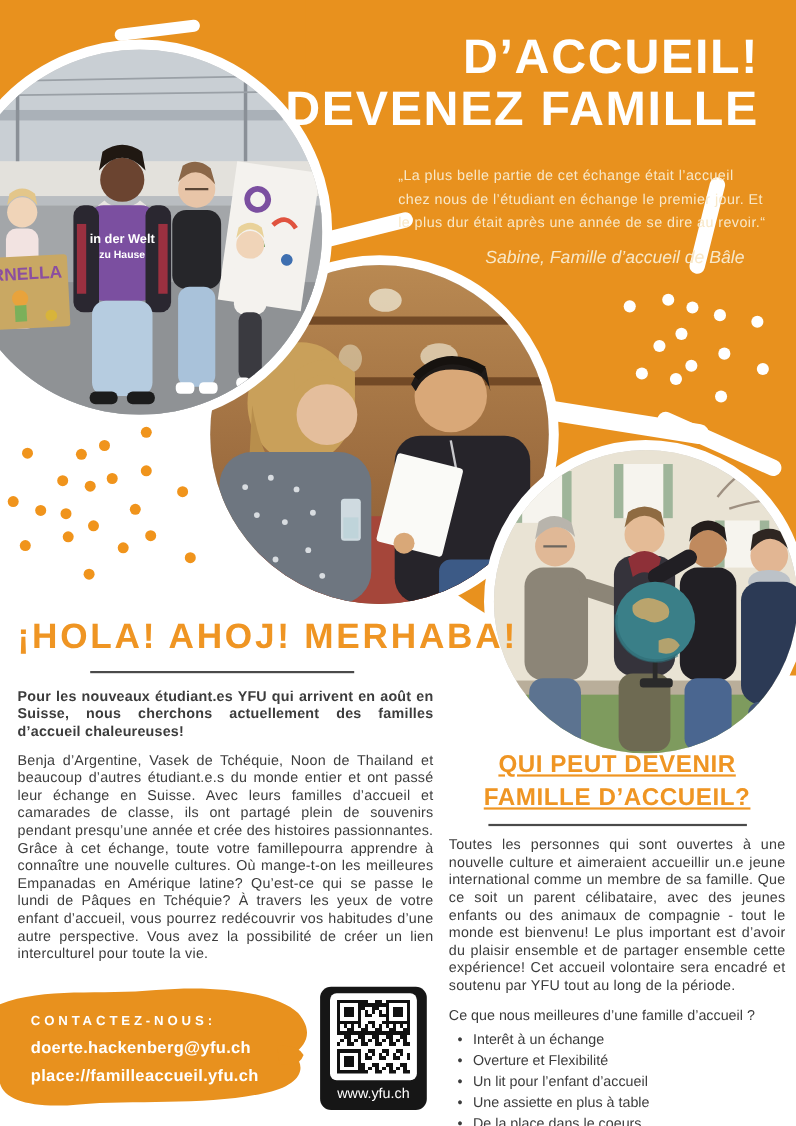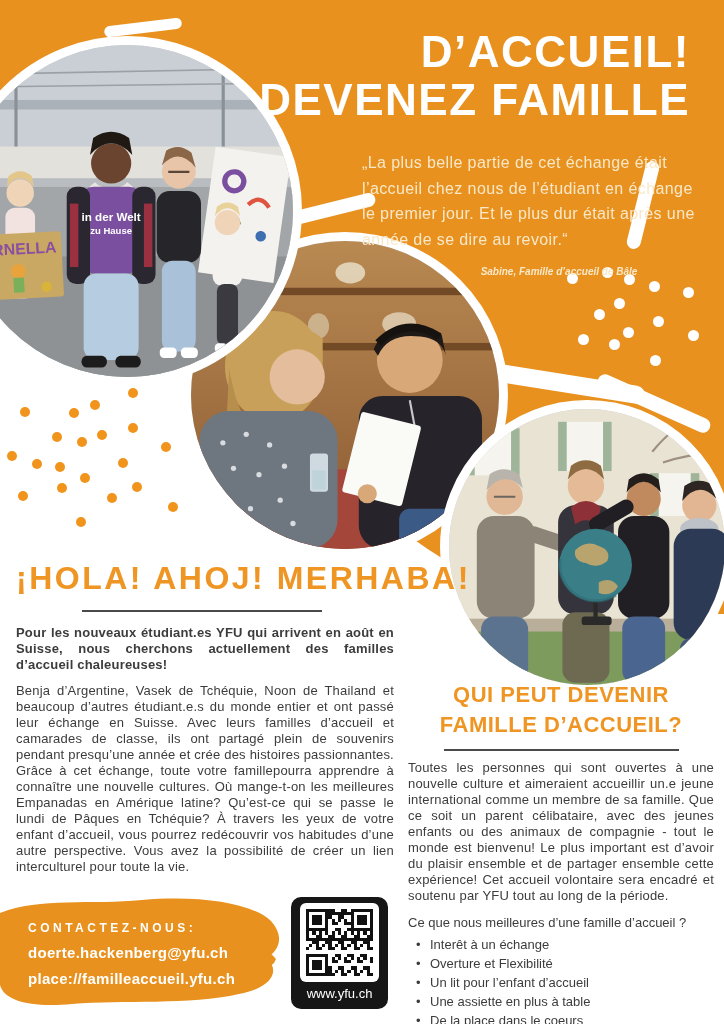--- a/index.html
+++ b/index.html
@@ -22,34 +22,34 @@
   .photo-circle svg{display:block; width:100%; height:100%;}
   #circle-station{left:-48px; top:36px; width:332px; height:332px; z-index:4;}
   #circle-table{left:182px; top:232px; width:308px; height:308px;}
   #circle-globe{left:440px; top:400px; width:276px; height:276px;}
   
   .title{
     position:absolute; top:28px; right:34px; z-index:5; text-align:right;
     color:#ffffff; font-weight:bold; font-size:44px; line-height:1.1; letter-spacing:1.5px;
   }
   .quote-block{position:absolute; left:362px; top:150px; width:334px; z-index:5;}
-  .quote-text{color:#F8E8C8; font-size:16px; line-height:1.6; letter-spacing:.4px; margin:0;}
-  .quote-attrib{color:#F8E8C8; font-size:10px; font-weight:bold; font-style:italic; margin:14px 0 0 60px; text-align:center;}
+  .quote-text{color:#F8E8C8; font-size:13px; line-height:1.6; letter-spacing:.4px; margin:0;}
+  .quote-attrib{color:#F8E8C8; font-size:16px; font-weight:normal; font-style:italic; margin:14px 0 0 60px; text-align:center;}
   
   .col-left{position:absolute; left:16px; top:560px; width:378px; z-index:5;}
   .h-orange{color:#EF9523; font-weight:bold; margin:0;}
   .hola-h{font-size:32px; letter-spacing:2.5px; white-space:nowrap;}
   .rule{background:#4a4a4a; height:2px; border:0;}
   .rule-left{width:240px; margin:13px 0 0 66px;}
   .body-text{color:#3c3c3c; font-size:13px; line-height:16px; text-align:justify; margin:0; letter-spacing:.2px;}
   .col-left .p1{margin-top:10px;}
   .col-left .p2{margin-top:13px; font-weight:bold;}
   
   .col-right{position:absolute; left:408px; top:680px; width:306px; z-index:5;}
-  .qui-h{font-size:22px; letter-spacing:.5px; line-height:1.35; text-align:center;}
+  .qui-h{font-size:22px; letter-spacing:.5px; line-height:1.35; text-align:center;text-decoration:underline;}
   .rule-right{width:235px; margin:10px auto 0 auto;}
   .col-right .qbody{margin-top:9px;}
   .list-intro{color:#3c3c3c; font-size:13px; margin:10px 0 0 0; line-height:18px;}
   ul.wishes{margin:3px 0 0 8px; padding:0; list-style:none;}
   ul.wishes li{color:#3c3c3c; font-size:13px; line-height:19px; padding-left:14px; position:relative;}
   ul.wishes li::before{content:"•"; position:absolute; left:0; top:0; color:#3c3c3c;}
   
   .contact{position:absolute; left:0; top:893px; width:290px; height:125px; z-index:5;}
   .contact svg.blob{position:absolute; left:0; top:0;}
   .contact .ctext{position:absolute; left:28px; top:28px; color:#fff;}

